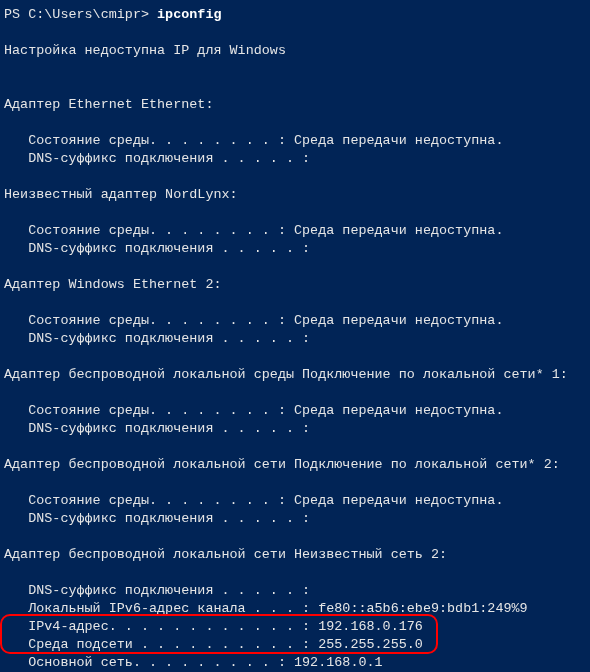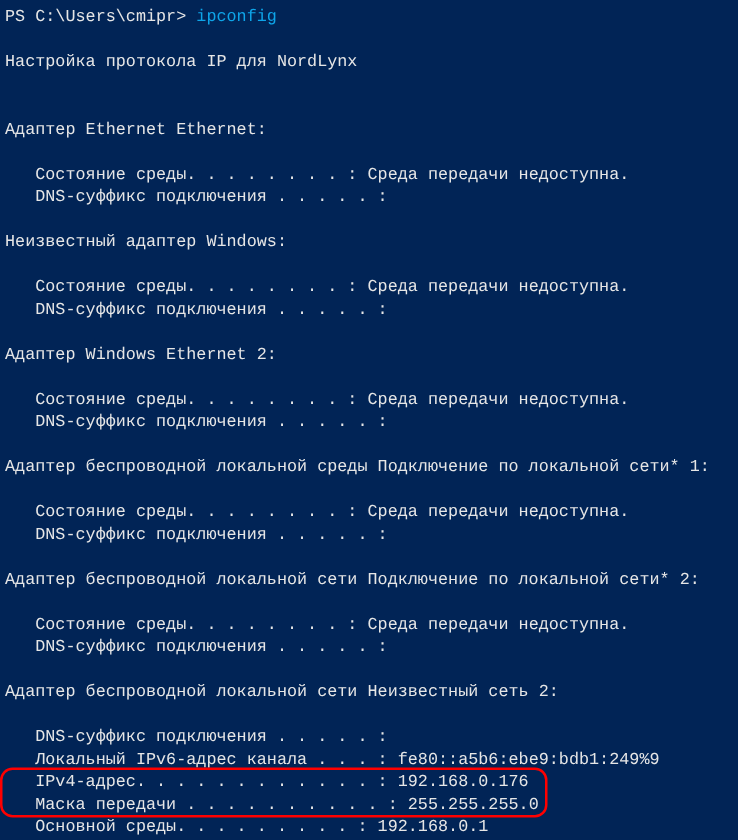--- a/index.html
+++ b/index.html
@@ -14,44 +14,45 @@
     font-family: Consolas, "Courier New", monospace;
     font-size: 13.4px;
     line-height: 18px;
     color: #e6e6e6;
     padding: 6px 4px 4px 4px;
     white-space: pre;
     letter-spacing: 0.02px;
     position: relative;
   }
   .cmd {
-    color: #0ea5e9;
+    color: #ffffff;
+    font-weight: bold;
   }
   .highlight-box {
     position: absolute;
     border: 2.5px solid #ff0000;
     border-radius: 10px;
     box-sizing: border-box;
     pointer-events: none;
   }
 </style>
 </head>
 <body>
 
 <div class="terminal"><span>PS C:\Users\cmipr&gt; </span><span class="cmd">ipconfig</span>
 
-<span>Настройка протокола IP для NordLynx</span>
+<span>Настройка недоступна IP для Windows</span>
 
 
 <span>Адаптер Ethernet Ethernet:</span>
 
    <span>Состояние среды. . . . . . . . : Среда передачи недоступна.</span>
    <span>DNS-суффикс подключения . . . . . :</span>
 
-<span>Неизвестный адаптер Windows:</span>
+<span>Неизвестный адаптер NordLynx:</span>
 
    <span>Состояние среды. . . . . . . . : Среда передачи недоступна.</span>
    <span>DNS-суффикс подключения . . . . . :</span>
 
 <span>Адаптер Windows Ethernet 2:</span>
 
    <span>Состояние среды. . . . . . . . : Среда передачи недоступна.</span>
    <span>DNS-суффикс подключения . . . . . :</span>
 
 <span>Адаптер беспроводной локальной среды Подключение по локальной сети* 1:</span>
@@ -62,15 +63,15 @@
 <span>Адаптер беспроводной локальной сети Подключение по локальной сети* 2:</span>
 
    <span>Состояние среды. . . . . . . . : Среда передачи недоступна.</span>
    <span>DNS-суффикс подключения . . . . . :</span>
 
 <span>Адаптер беспроводной локальной сети Неизвестный сеть 2:</span>
 
    <span>DNS-суффикс подключения . . . . . :</span>
    <span>Локальный IPv6-адрес канала . . . : fe80::a5b6:ebe9:bdb1:249%9</span>
    <span>IPv4-адрес. . . . . . . . . . . . : 192.168.0.176</span>
-   <span>Маска передачи . . . . . . . . . . : 255.255.255.0</span>
-   <span>Основной среды. . . . . . . . . : 192.168.0.1</span>
+   <span>Среда подсети . . . . . . . . . . : 255.255.255.0</span>
+   <span>Основной сеть. . . . . . . . . : 192.168.0.1</span>
 <div class="highlight-box" style="left:0px;top:614px;width:438px;height:40px;"></div></div>
 
 </body></html>

